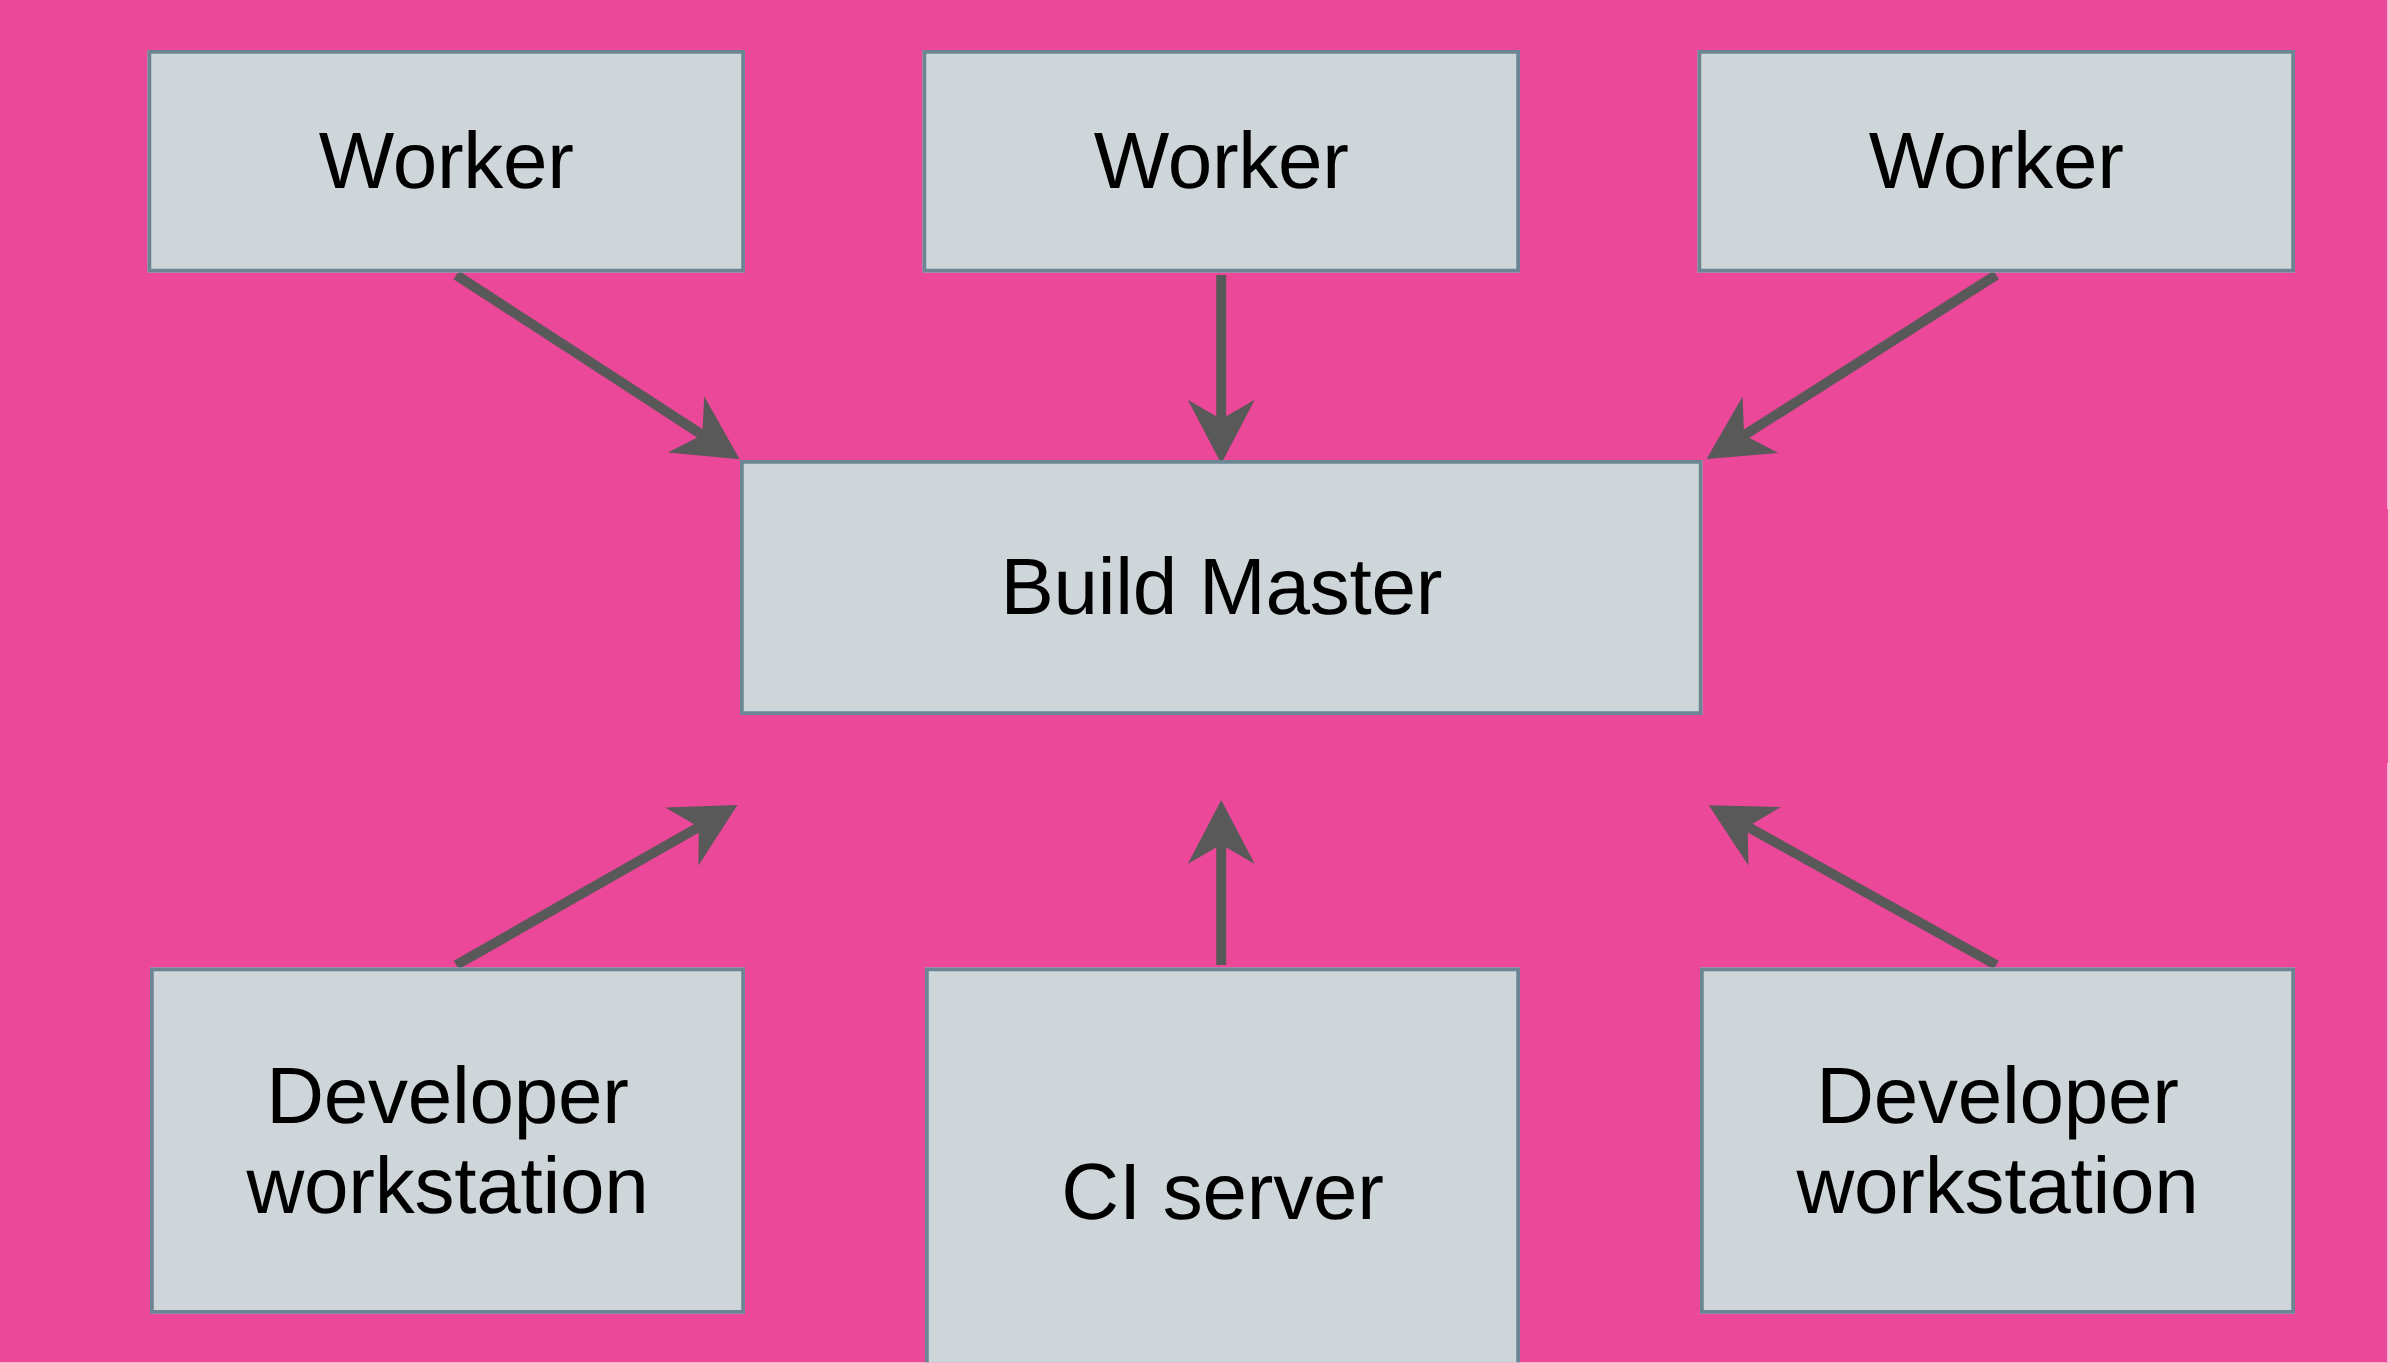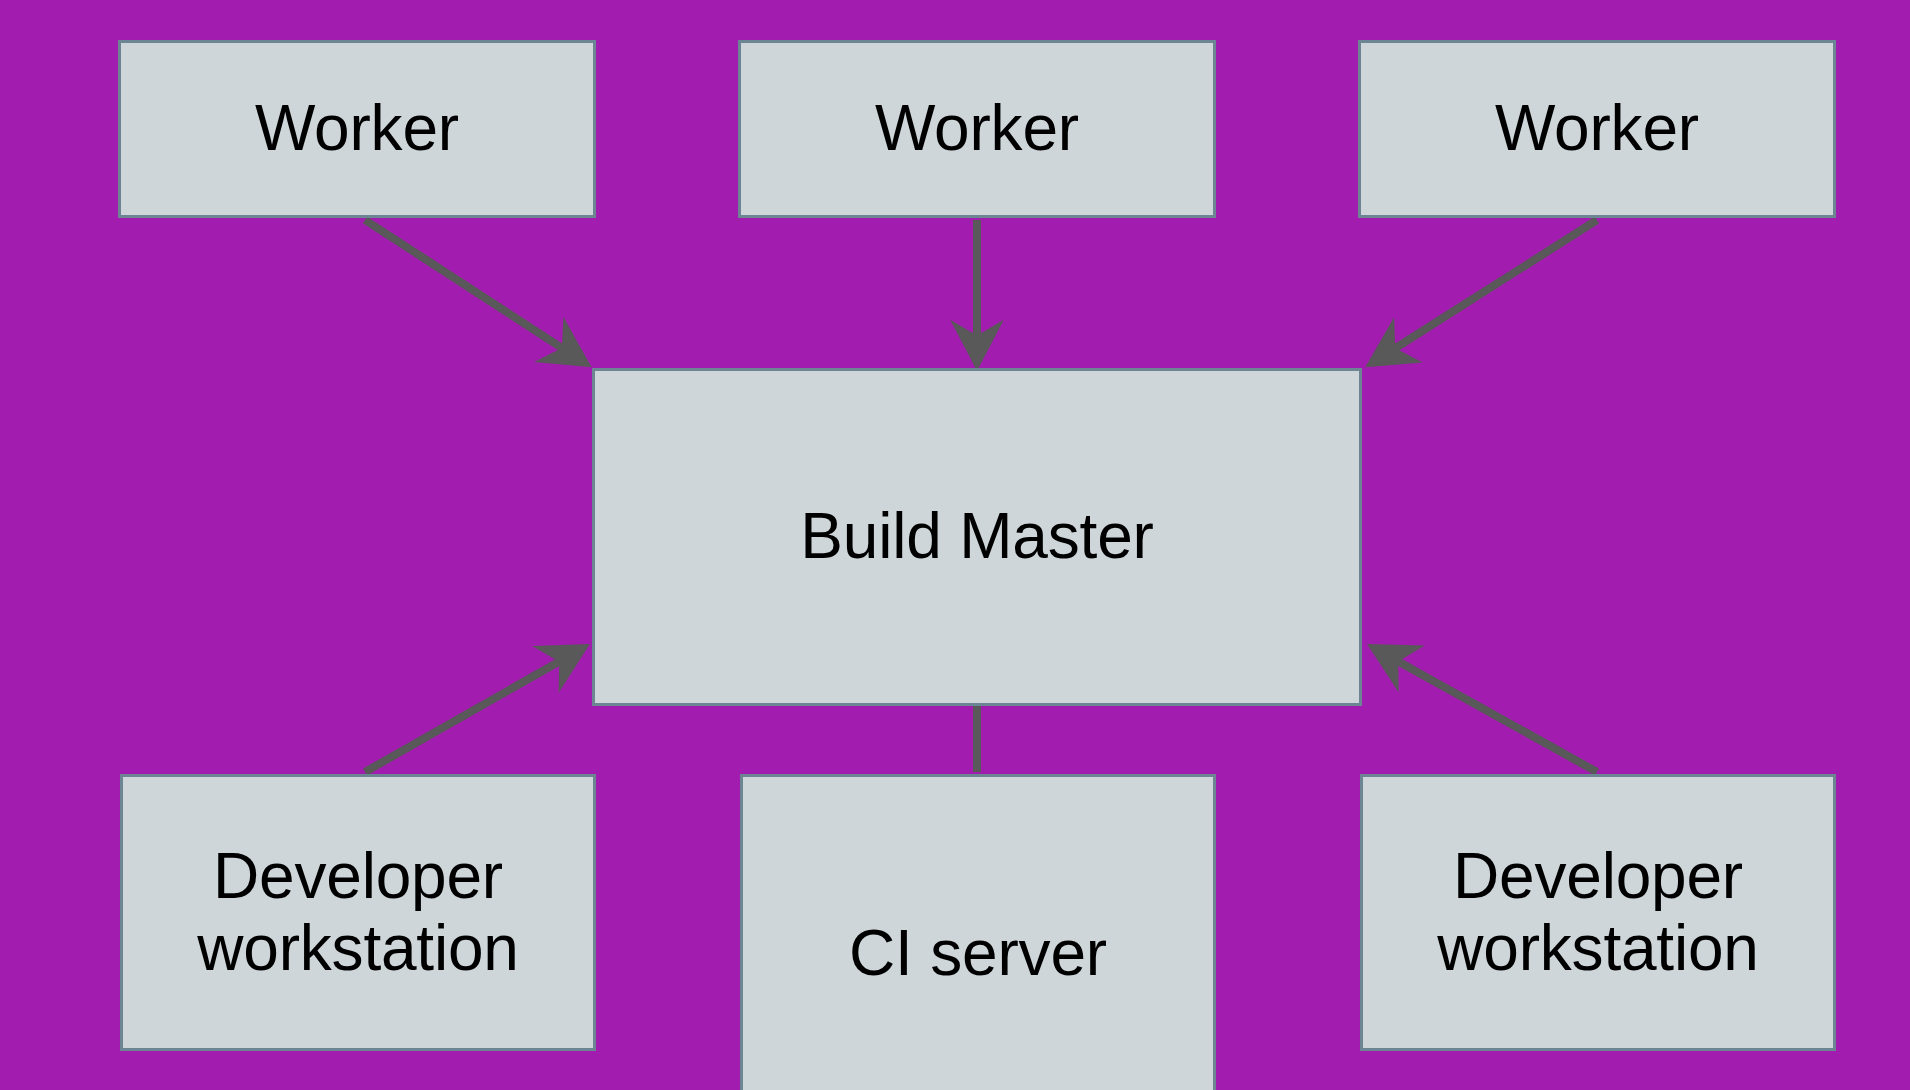--- a/index.html
+++ b/index.html
@@ -5,21 +5,21 @@
 <style>
   html, body {
     margin: 0;
     padding: 0;
     background: #ffffff;
   }
   #canvas {
     position: relative;
     width: 1910px;
     height: 1090px;
-    background: #a21caf;
+    background: #ec4899;
     overflow: hidden;
     font-family: "Liberation Sans", "DejaVu Sans", sans-serif;
   }
   #edges {
     position: absolute;
     left: 0;
     top: 0;
     width: 1910px;
     height: 1090px;
     pointer-events: none;
@@ -41,21 +41,21 @@
   .node-label {
     display: block;
     white-space: pre-line;
     padding: 0 8px;
   }
   
   #node-worker-1 { left: 118px;  top: 40px;  width: 478px; height: 178px; font-size: 64px; }
   #node-worker-2 { left: 738px;  top: 40px;  width: 478px; height: 178px; font-size: 64px; }
   #node-worker-3 { left: 1358px; top: 40px;  width: 478px; height: 178px; font-size: 64px; }
   
-  #node-build-master { left: 592px; top: 368px; width: 770px; height: 338px; font-size: 64px; }
+  #node-build-master { left: 592px; top: 368px; width: 770px; height: 204px; font-size: 64px; }
   
   #node-dev-ws-left  { left: 120px;  top: 774px; width: 476px; height: 277px; font-size: 64px; }
   #node-ci-server    { left: 740px;  top: 774px; width: 476px; height: 359px; font-size: 64px; }
   #node-dev-ws-right { left: 1360px; top: 774px; width: 476px; height: 277px; font-size: 64px; }
 </style>
 </head>
 <body>
 
 <div id="canvas">
 

